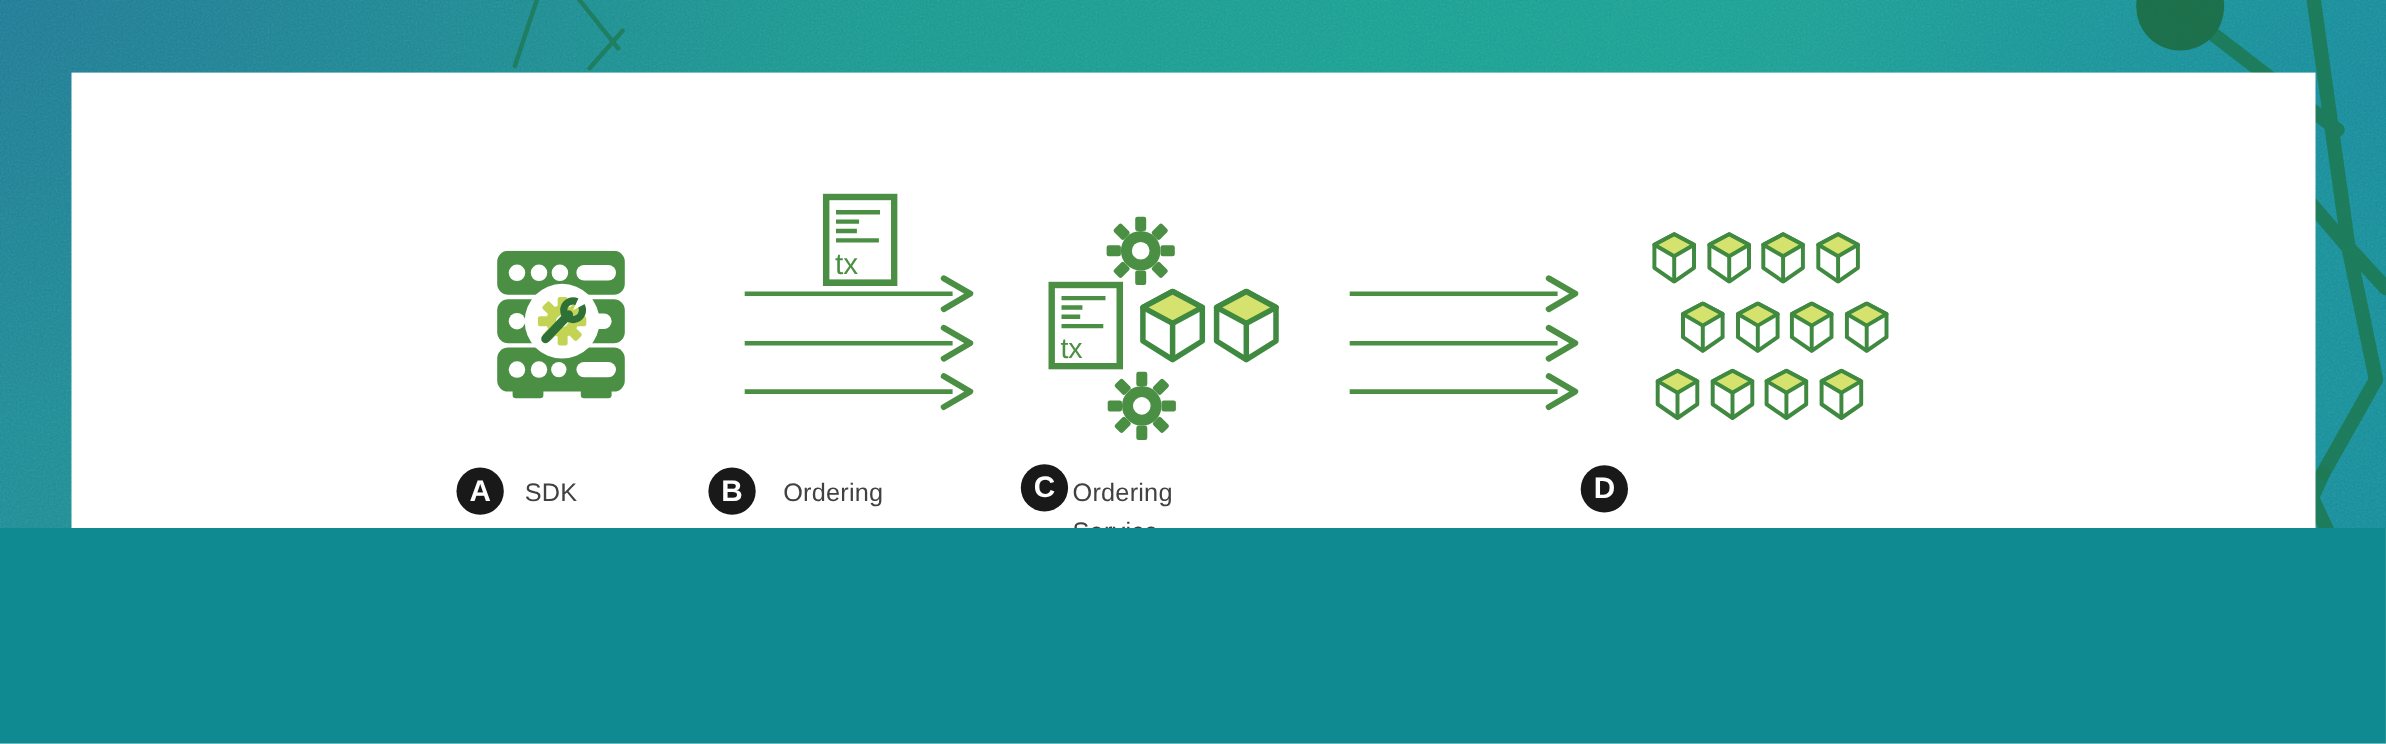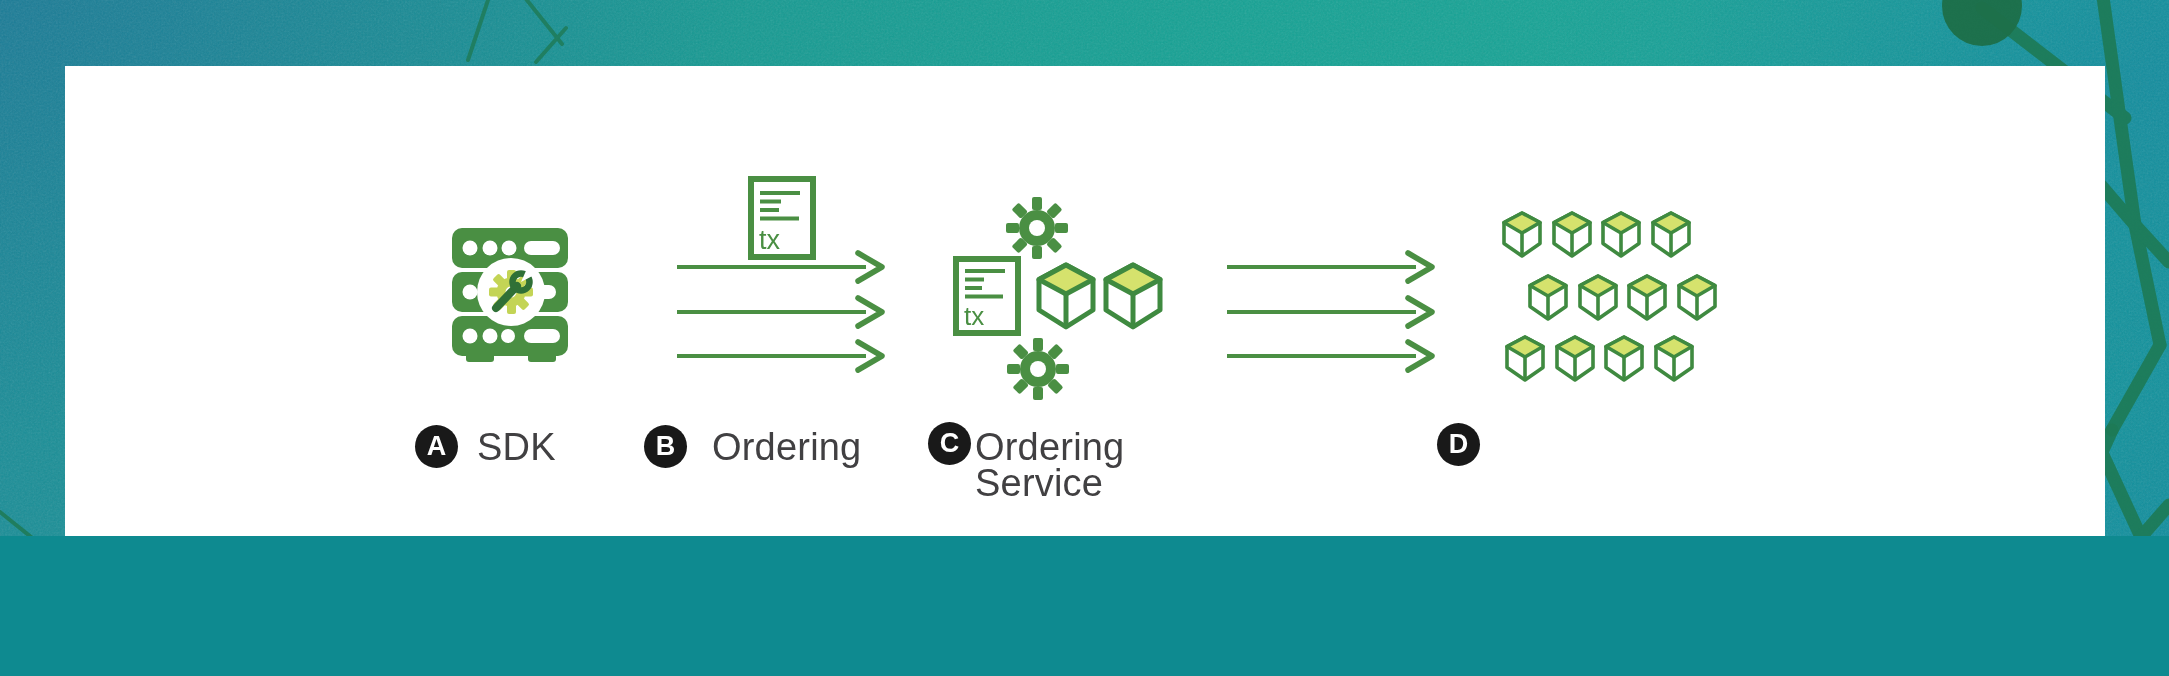--- a/index.html
+++ b/index.html
@@ -1,39 +1,39 @@
 <!DOCTYPE html>
 <html><head>
 <meta charset="utf-8">
 <style>
   html,body{margin:0;padding:0;background:#0e8a90;}
   *{box-sizing:border-box;}
   #stage{
-    position:relative;width:2169px;height:536px;overflow:hidden;
+    position:relative;width:2169px;height:480px;overflow:hidden;
     font-family:"Liberation Sans",sans-serif;
     background:
       radial-gradient(55% 130% at 0% 0%, rgba(27,110,150,0.55), rgba(27,110,150,0) 62%),
       radial-gradient(45% 90% at 100% 15%, rgba(18,130,162,0.45), rgba(18,130,162,0) 65%),
       radial-gradient(45% 90% at 100% 100%, rgba(17,135,160,0.40), rgba(17,135,160,0) 60%),
       linear-gradient(100deg,#1b8c98 0%,#169a92 32%,#15a294 55%,#17a496 74%,#12939c 100%);
   }
   .bg-net{position:absolute;left:0;top:0;z-index:1;}
   .panel{
     position:absolute;left:65px;top:66px;width:2040px;height:541px;
     background:#ffffff;z-index:2;
   }
   .layer{position:absolute;left:0;top:0;width:100%;height:100%;z-index:3;}
   .abs{position:absolute;}
   .badge{
     width:43px;height:43px;border-radius:50%;
     display:flex;align-items:center;justify-content:center;
     color:#fff;font-weight:bold;font-size:27px;line-height:1;
   }
   .step-label{
-    font-size:38px;color:#414042;letter-spacing:0.2px;line-height:36px;
+    font-size:23px;color:#414042;letter-spacing:0.2px;line-height:36px;
   }
   .center{text-align:left;}
   .arrow{display:block;}
   .cubes-wrap{width:230px;height:180px;}
   .cube{position:absolute;}
 </style>
 </head>
 <body>
 
 <div id="stage">

